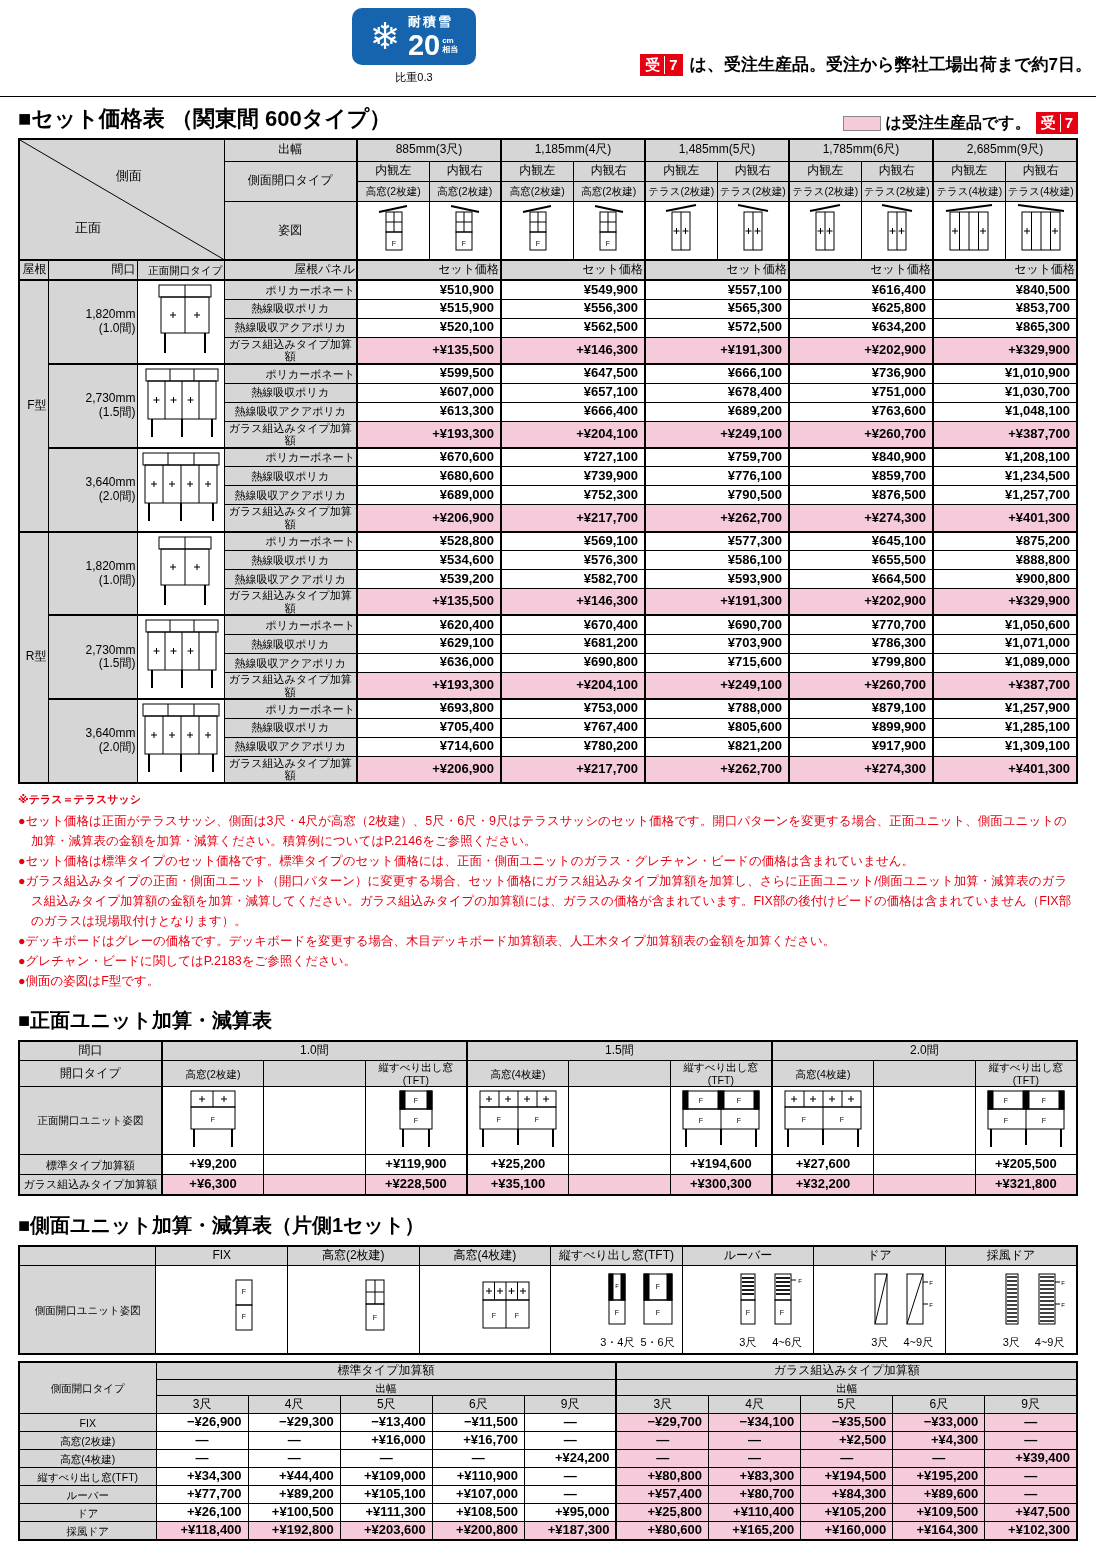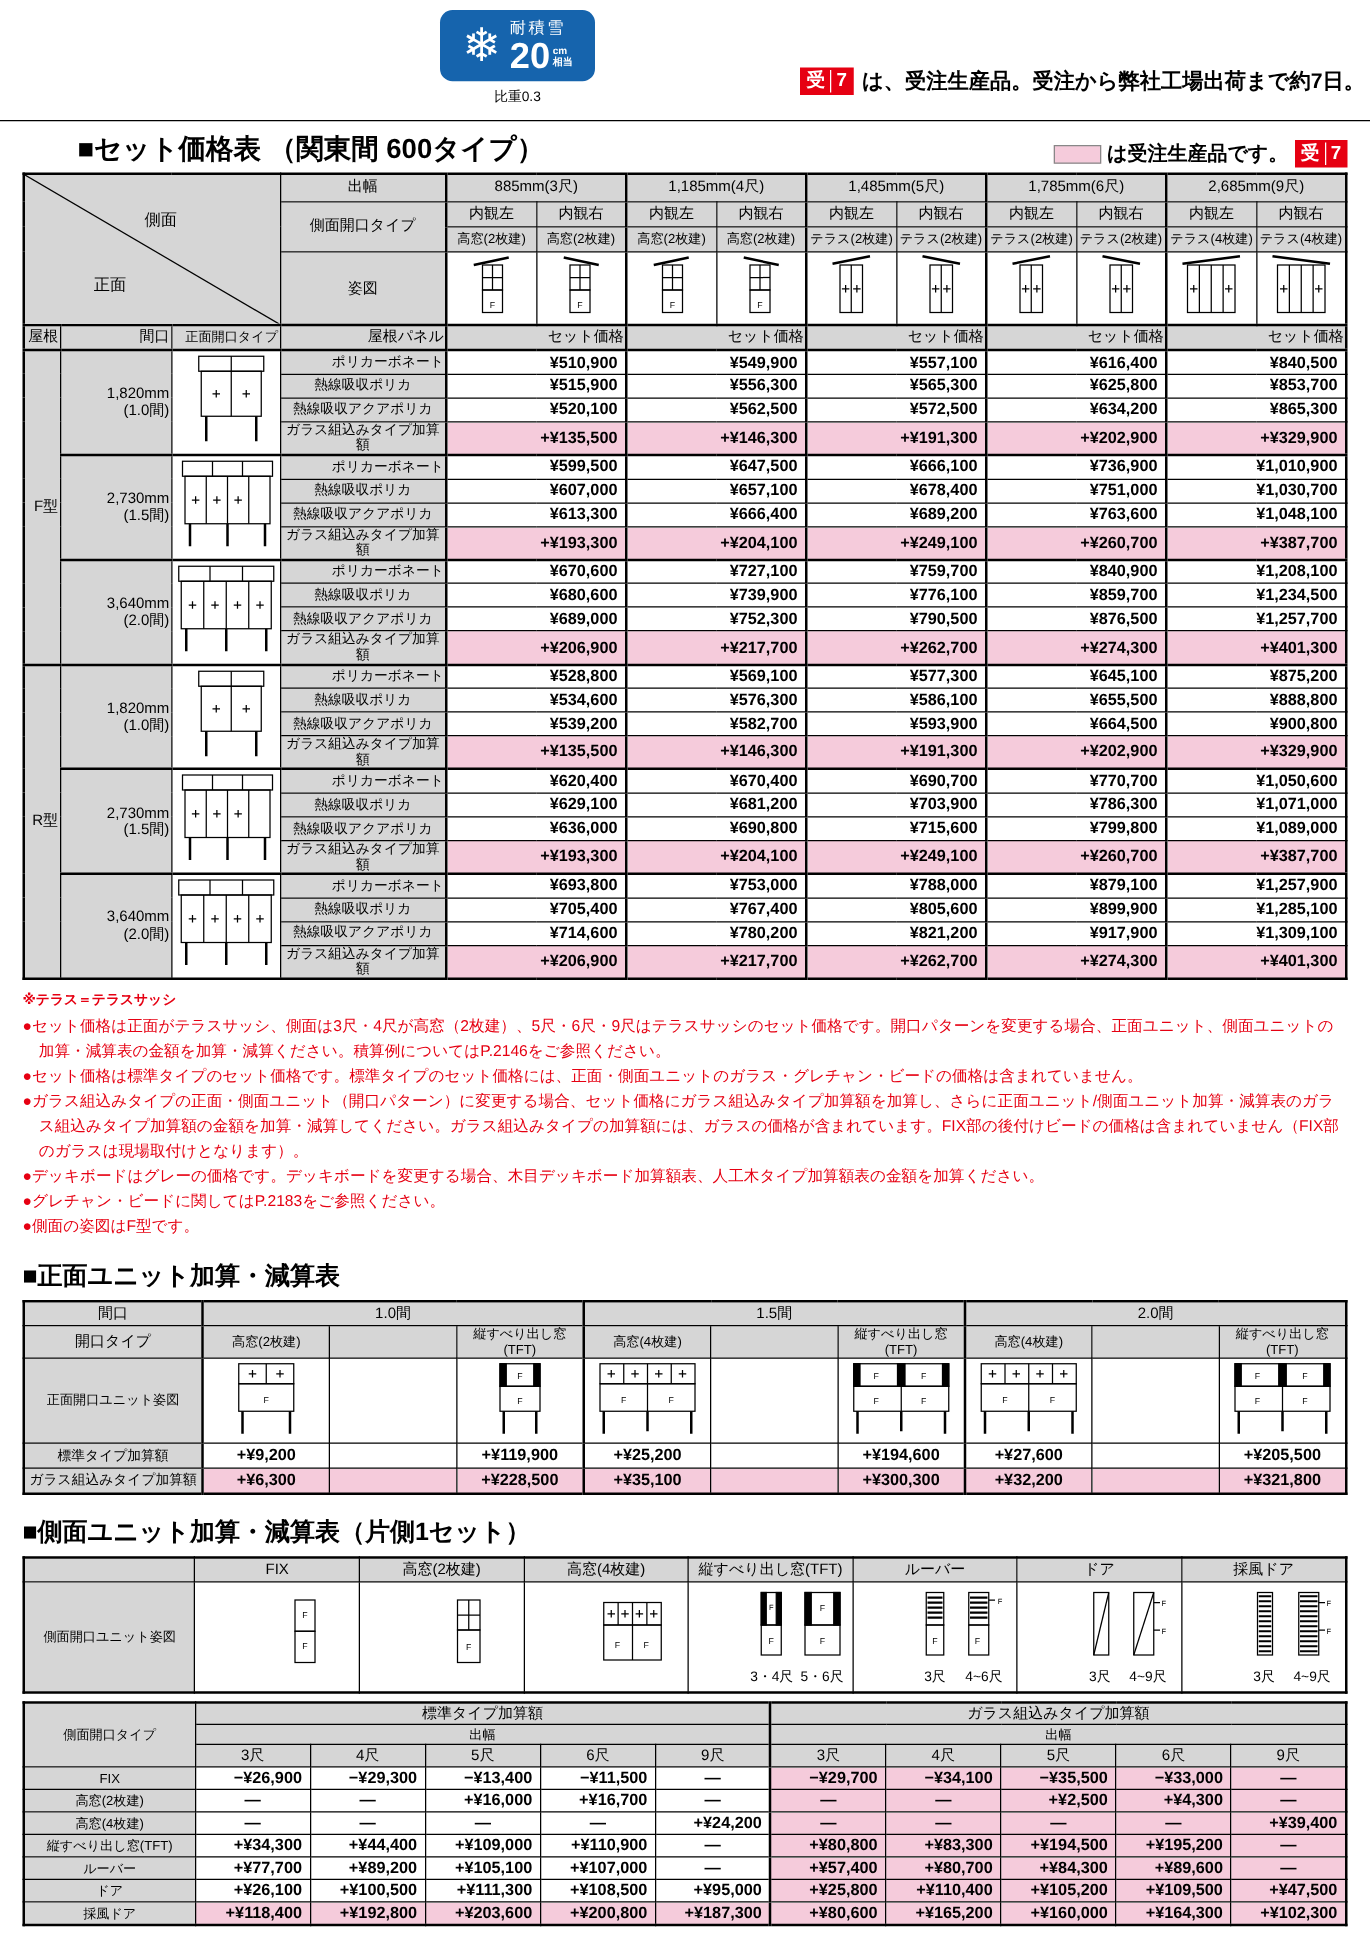--- a/index.html
+++ b/index.html
@@ -9,34 +9,34 @@
     font-family:"Liberation Sans","DejaVu Sans",sans-serif; font-size:12px;
   }
   .page { position:relative; width:1096px; height:1546px; overflow:hidden; }
 
   
   .topbar { position:relative; height:97px; border-bottom:1.5px solid #000; }
   .snow-badge { position:absolute; left:352px; top:8px; width:124px; height:57px;
     background:#1664ad; border-radius:10px; display:flex; align-items:center;
     justify-content:center; gap:7px; color:#fff; }
   .snow-icon { font-size:37px; line-height:1; font-family:"DejaVu Sans",sans-serif; }
-  .snow-label { font-size:13px; font-weight:normal; letter-spacing:2px; }
+  .snow-label { font-size:13px; font-weight:bold; letter-spacing:2px; }
   .snow-value-row { display:flex; align-items:center; justify-content:center; }
   .snow-value { font-size:29px; font-weight:bold; line-height:1; }
   .snow-unit { font-size:8px; line-height:1.1; text-align:left; margin-left:2px; font-weight:bold; white-space:pre-line; }
   .snow-note { position:absolute; left:352px; top:70px; width:124px; text-align:center; font-size:11px; }
   .order-note { position:absolute; right:4px; top:53px; display:flex; align-items:center; gap:7px; }
   .uke-badge { background:#e60012; color:#fff; font-weight:bold; font-size:15px;
     padding:2px 5px; display:inline-flex; align-items:center; line-height:1.2; }
   .uke-badge .days { border-left:1px solid #fff; padding-left:4px; margin-left:4px; }
   .order-text { font-size:17px; font-weight:bold; }
 
   
   .sec1-head { display:flex; justify-content:space-between; align-items:flex-end; margin:7px 18px 4px 18px; }
-  .sec-title { font-size:22px; font-weight:bold;margin-left:44px; }
+  .sec-title { font-size:22px; font-weight:bold; }
   .sec-title2 { font-size:20px; font-weight:bold; margin:16px 18px 6px 18px; }
   .legend { display:flex; align-items:center; gap:5px; }
   .legend-swatch { width:38px; height:15px; background:#f5cbdb; border:1px solid #888; }
   .legend-text { font-size:16px; font-weight:bold;text-align:right; }
 
   
   table.grid { border-collapse:collapse; table-layout:fixed; margin:0 18px; border:2px solid #000; }
   table.grid td { border:1px solid #000; padding:0 1px; text-align:center; vertical-align:middle; overflow:hidden; line-height:1.15; }
   .gray { background:#d6d6d6; }
   .pink { background:#f5cbdb !important; }

